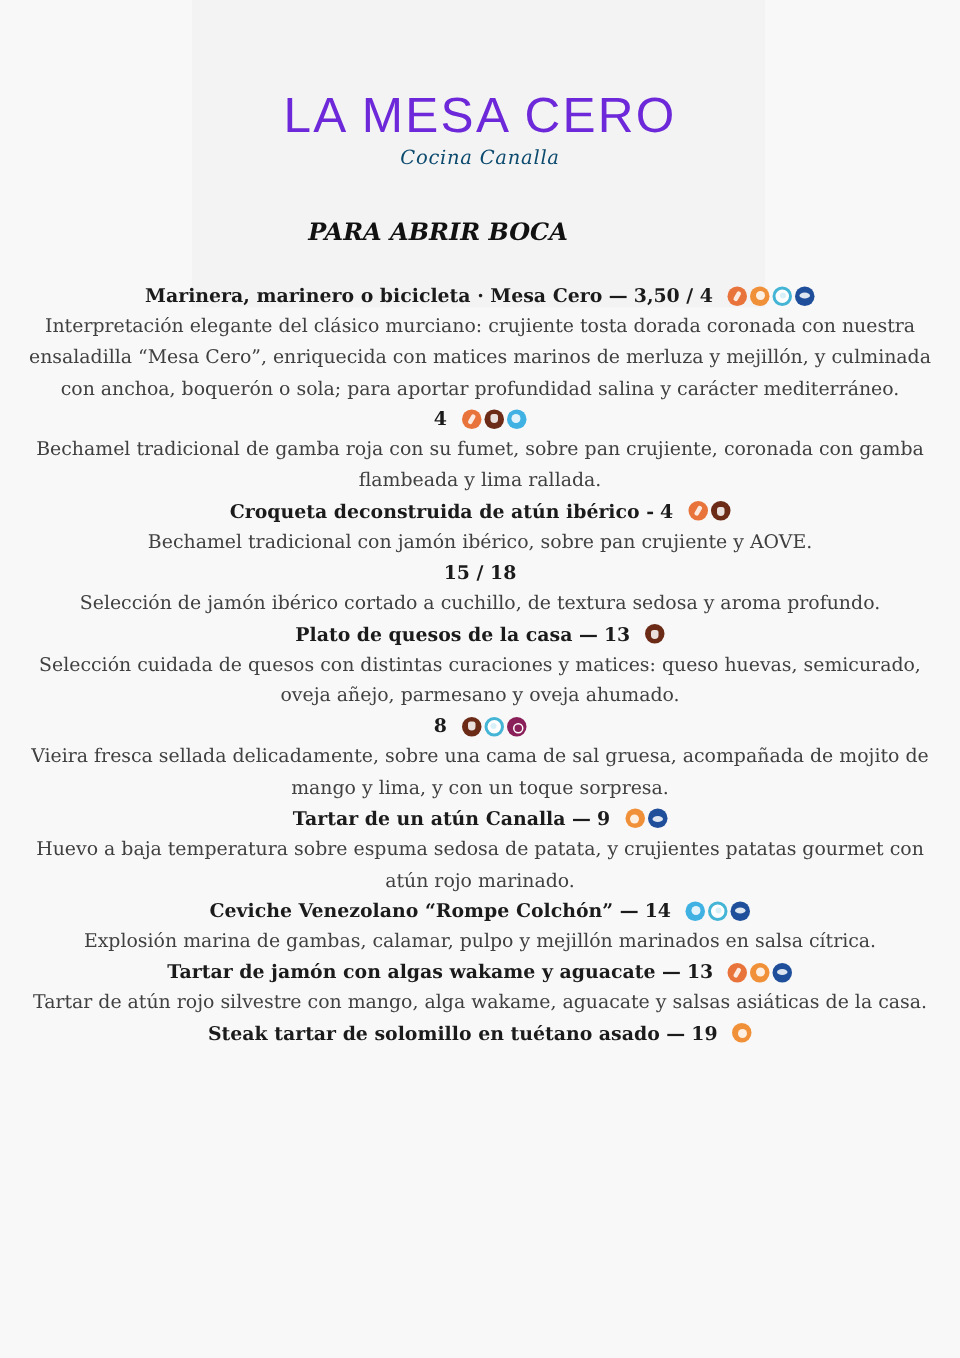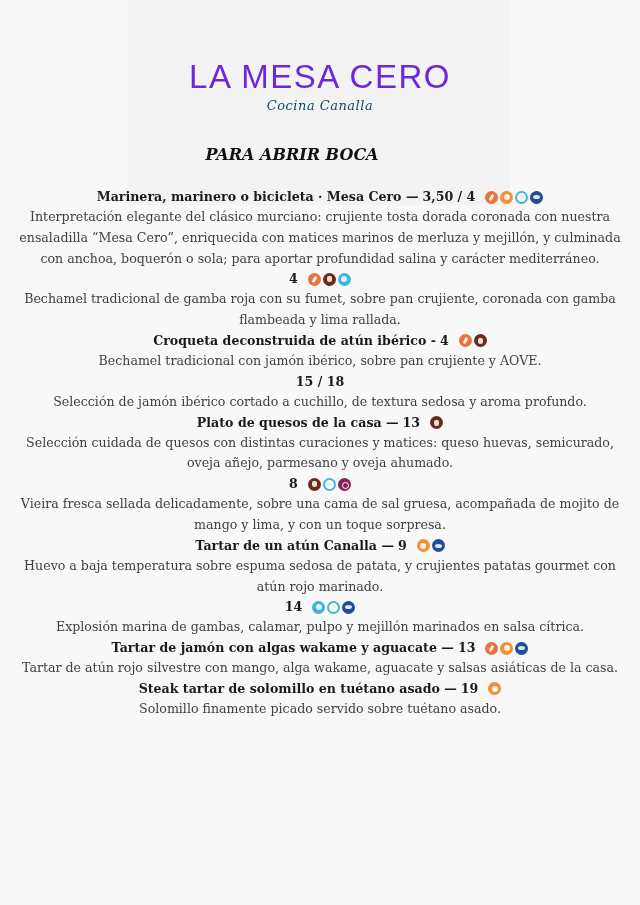--- a/index.html
+++ b/index.html
@@ -148,20 +148,21 @@
         <span class="price">9</span>
         <span class="icons">
           <span class="alg egg"></span>
           <span class="alg fish"></span>
         </span>
       </div>
     <div class="dish-desc">Huevo a baja temperatura sobre espuma sedosa de patata, y crujientes patatas gourmet con atún rojo marinado.</div>
   </div>
   <div class="dish">
     <div class="dish-name">
+        <span>Ceviche Venezolano “Rompe Colchón” —</span>
         <span class="price">14</span>
         <span class="icons">
           <span class="alg crustacean"></span>
           <span class="alg mollusc"></span>
           <span class="alg fish"></span>
         </span>
       </div>
     <div class="dish-desc">Explosión marina de gambas, calamar, pulpo y mejillón marinados en salsa cítrica.</div>
   </div>
   <div class="dish">
@@ -177,15 +178,14 @@
     <div class="dish-desc">Tartar de atún rojo silvestre con mango, alga wakame, aguacate y salsas asiáticas de la casa.</div>
   </div>
   <div class="dish">
     <div class="dish-name">
         <span>Steak tartar de solomillo en tuétano asado —</span>
         <span class="price">19</span>
         <span class="icons">
           <span class="alg egg"></span>
         </span>
       </div>
-    <div class="dish-desc">Solomillo finamente picado servido sobre tuétano asado.</div>
   </div>
 </div>
 
 </body></html>

